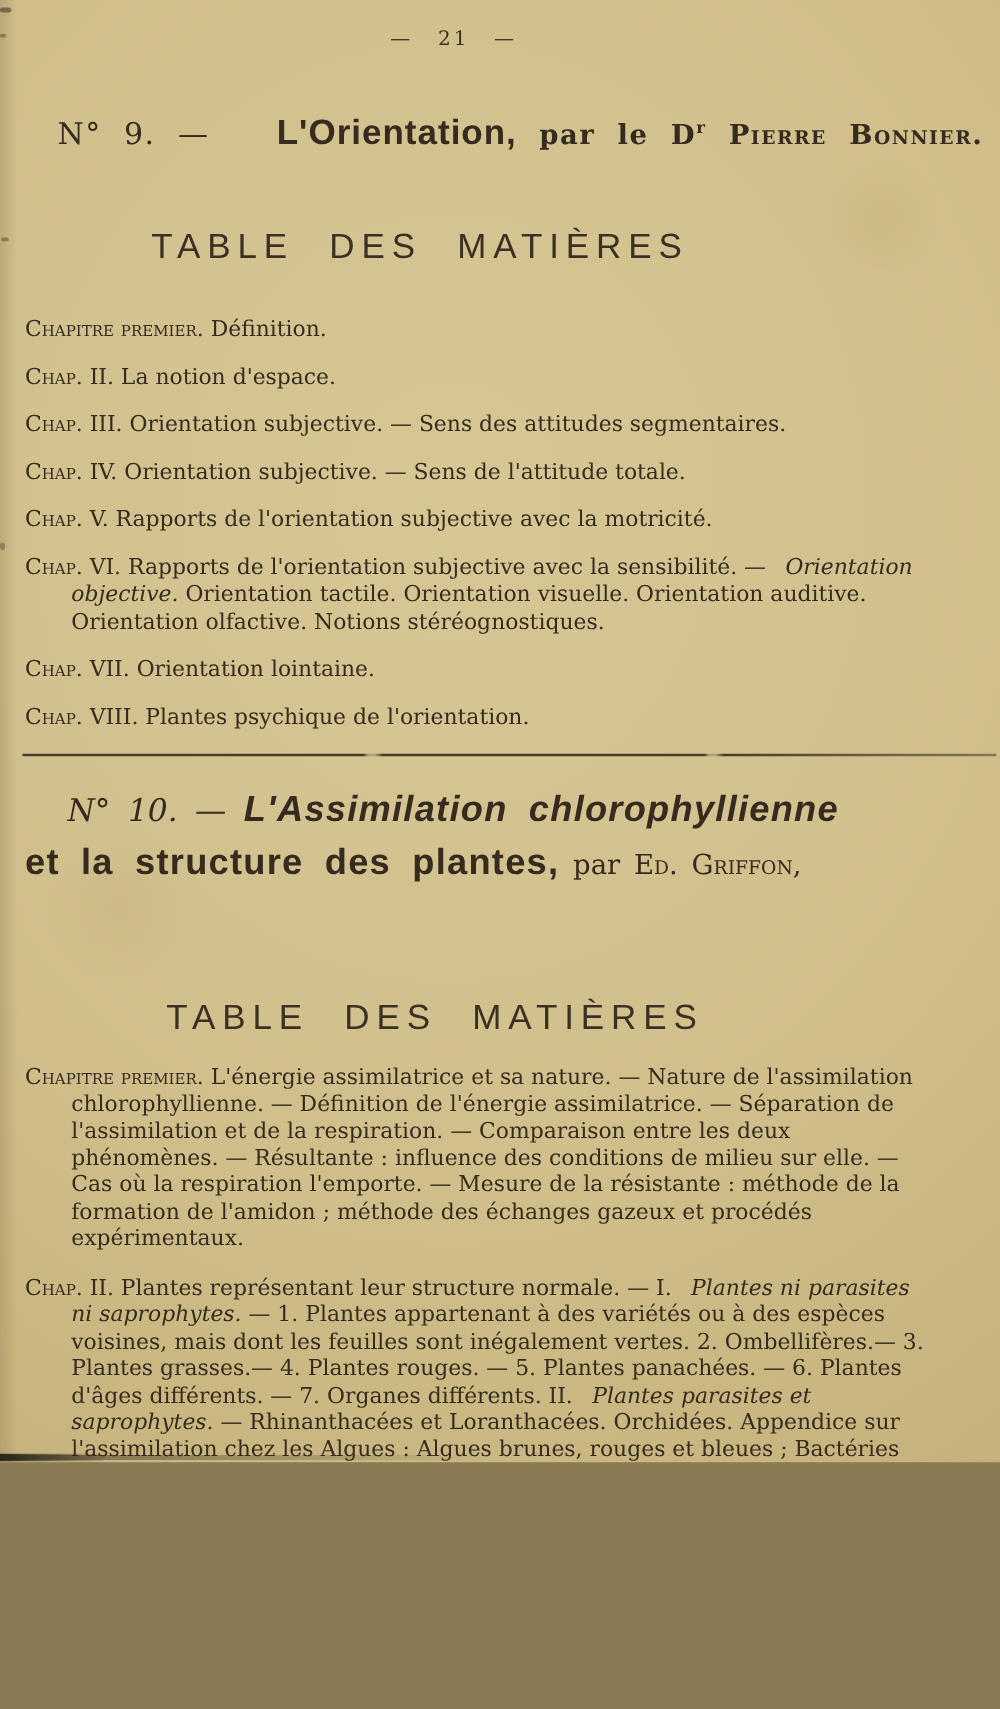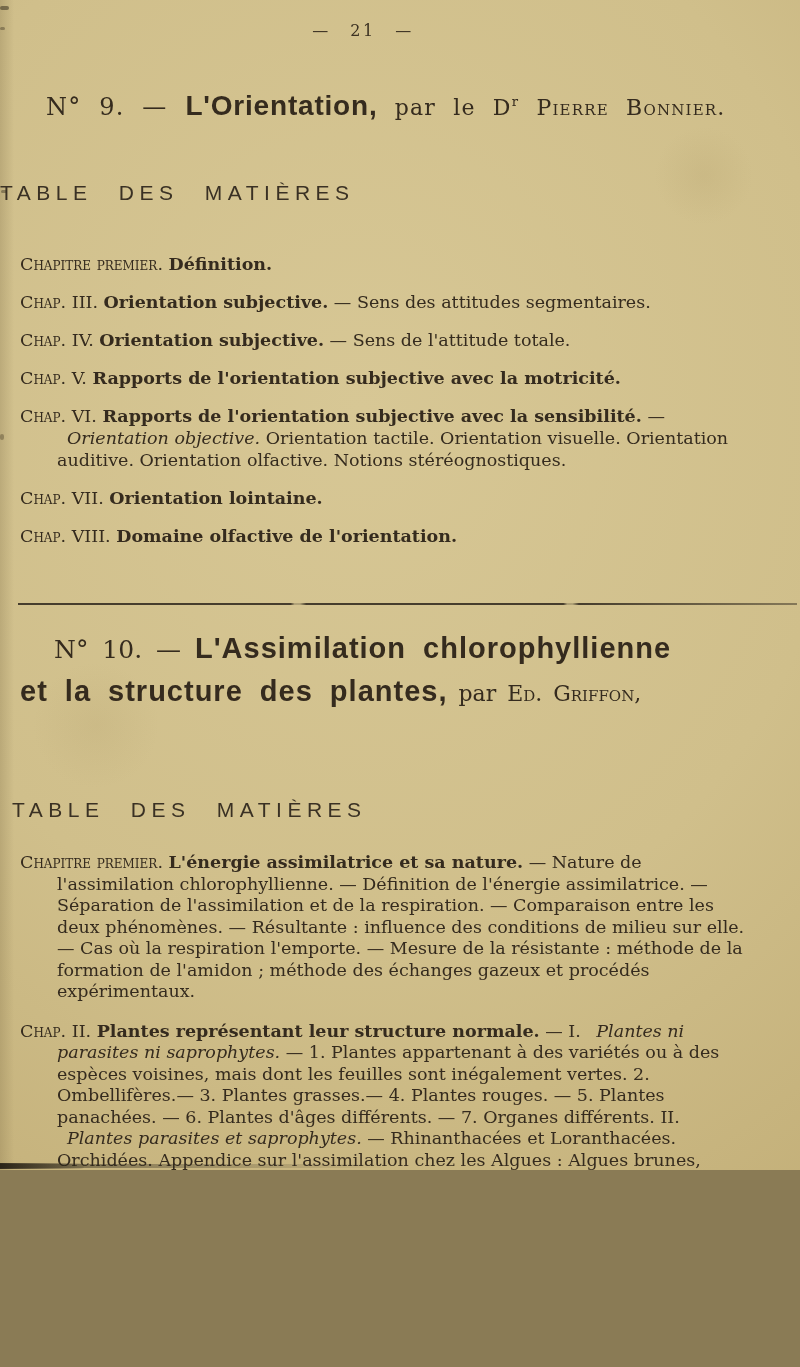--- a/index.html
+++ b/index.html
@@ -24,59 +24,59 @@
     text-align:center;font-size:16px;color:#3b3122;
     letter-spacing:2.5px;word-spacing:12px;
   }
 
   
   .title9{
     position:absolute;top:90px;left:46px;width:754px;
     white-space:nowrap;font-size:24px;
     letter-spacing:1.2px;word-spacing:9px;
   }
-  .t9b{font-family:"Liberation Sans",sans-serif;font-weight:700;font-size:28px;letter-spacing:0.8px;}
-  .t9y{font-size:22px;}
+  .t9b{font-family:"Liberation Sans",sans-serif;font-weight:700;font-size:28px;letter-spacing:0.8px;margin-left:36px;}
+  .t9y{font-size:22px;font-weight:bold;}
   .sup{vertical-align:super;font-size:0.55em;line-height:0;}
 
   
   .tdm{
-    position:absolute;left:0;width:672px;
+    position:absolute;left:0;width:672px;text-align:center;
     font-family:"Liberation Sans",sans-serif;
-    font-size:21px;font-weight:400;color:#3a3124;
+    font-size:28px;font-weight:400;color:#3a3124;
     letter-spacing:5.5px;word-spacing:15px;
   }
   .tdm1{top:181px;}
   .tdm2{top:798px;left:12px;}
 
   
   .toc{position:absolute;left:20px;width:726px;font-size:17.5px;line-height:22px;text-align:left;}
   .toc1{top:253px;}
   .toc2{top:852px;width:730px;line-height:21.5px;}
   .toc-entry{margin:0 0 16px 0;padding-left:37px;text-indent:-37px;}
   .toc2 .toc-entry{margin-bottom:18px;}
   .sc{font-variant:small-caps;}
-  .b{font-weight:700;margin-top:22px;}
+  .b{font-weight:400;margin-top:22px;}
   .i{font-style:italic;margin-left:10px;}
 
   
   .divider{
     position:absolute;top:603px;left:18px;width:779px;height:2px;
     background:linear-gradient(to right,
       #463d2d 0%, #463d2d 35%,
       rgba(70,61,45,0.25) 35.5%, rgba(70,61,45,0.25) 36.2%,
       #463d2d 37%, #463d2d 70%,
       rgba(70,61,45,0.25) 70.5%, rgba(70,61,45,0.25) 71.2%,
       #463d2d 72%, rgba(70,61,45,0.55) 100%);
   }
 
   
   .title10{position:absolute;top:629px;left:20px;width:760px;}
   .t10line{line-height:38px;white-space:nowrap;}
-  .t10line.first{padding-left:34px;}
+  .t10line.first{padding-left:34px;font-style:italic;}
   .t10pre{font-size:25px;word-spacing:6px;}
   .t10b{font-family:"Liberation Sans",sans-serif;font-weight:700;font-size:29px;letter-spacing:1px;word-spacing:8px;}
   .t10y{font-size:22px;word-spacing:4px;}
 
   
   .edge-bottom-wide{
     position:absolute;left:0;bottom:2px;width:392px;height:4px;
     background:linear-gradient(to right, rgba(43,37,26,0.55), rgba(43,37,26,0));
   }
   .edge-bottom-strong{
@@ -92,26 +92,27 @@
 <div class="page">
 
   <div class="pagenum">— 21 —</div>
 
   <div class="title9"><span>N° 9. — </span><span class="t9b">L'Orientation,</span><span class="t9y"> par le D</span><span class="t9y sup">r</span><span class="t9y"> </span><span class="t9y sc">Pierre Bonnier.</span></div>
 
   <div class="tdm tdm1">TABLE DES MATIÈRES</div>
 
   <div class="toc toc1">
       <p class="toc-entry"><span class="sc">Chapitre premier.</span><span> </span><span class="b">Définition.</span></p>
+      <p class="toc-entry"><span class="sc">Chap.</span><span> II. </span><span class="b">La notion d'espace.</span></p>
       <p class="toc-entry"><span class="sc">Chap.</span><span> III. </span><span class="b">Orientation subjective.</span><span> — Sens des attitudes segmentaires.</span></p>
       <p class="toc-entry"><span class="sc">Chap.</span><span> IV. </span><span class="b">Orientation subjective.</span><span> — Sens de l'attitude totale.</span></p>
       <p class="toc-entry"><span class="sc">Chap.</span><span> V. </span><span class="b">Rapports de l'orientation subjective avec la motricité.</span></p>
       <p class="toc-entry"><span class="sc">Chap.</span><span> VI. </span><span class="b">Rapports de l'orientation subjective avec la sensibilité.</span><span> — </span><span class="i">Orientation objective.</span><span> Orientation tactile. Orientation visuelle. Orientation auditive. Orientation olfactive. Notions stéréognostiques.</span></p>
       <p class="toc-entry"><span class="sc">Chap.</span><span> VII. </span><span class="b">Orientation lointaine.</span></p>
-      <p class="toc-entry"><span class="sc">Chap.</span><span> VIII. </span><span class="b">Domaine olfactive de l'orientation.</span></p>
+      <p class="toc-entry"><span class="sc">Chap.</span><span> VIII. </span><span class="b">Plantes psychique de l'orientation.</span></p>
     </div>
 
   <div class="divider"></div>
 
   <div class="title10">
     <div class="t10line first"><span class="t10pre">N° 10. — </span><span class="t10b">L'Assimilation chlorophyllienne</span></div>
     <div class="t10line"><span class="t10b">et la structure des plantes,</span><span class="t10y"> par </span><span class="t10y sc">Ed. Griffon,</span></div>
   </div>
 
   <div class="tdm tdm2">TABLE DES MATIÈRES</div>

